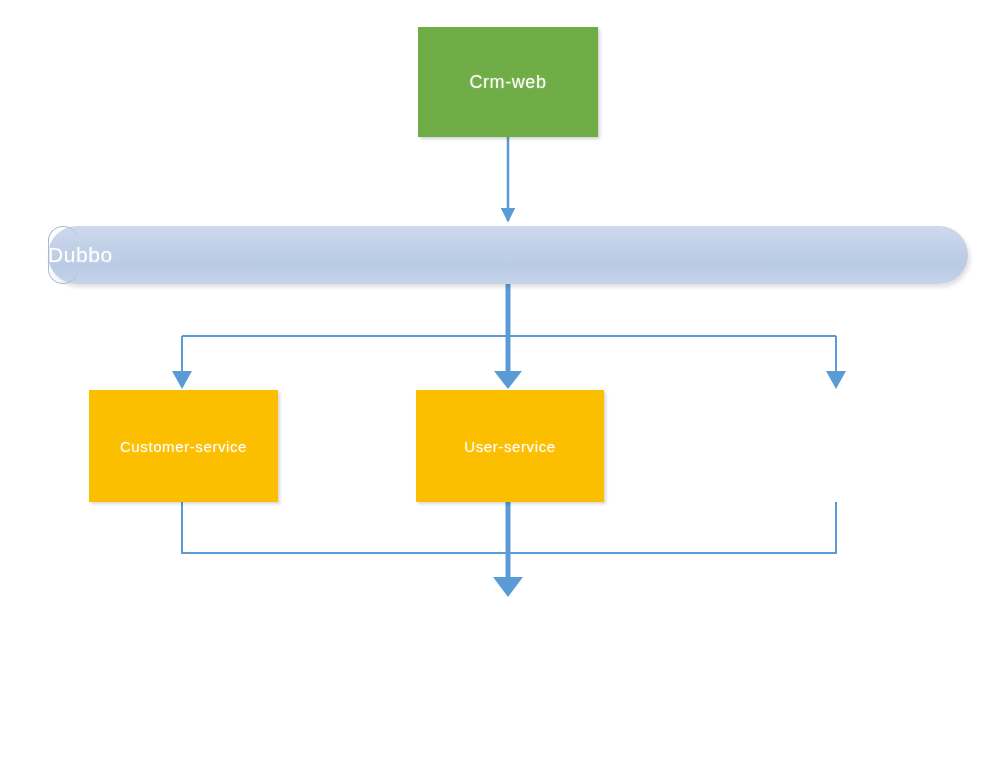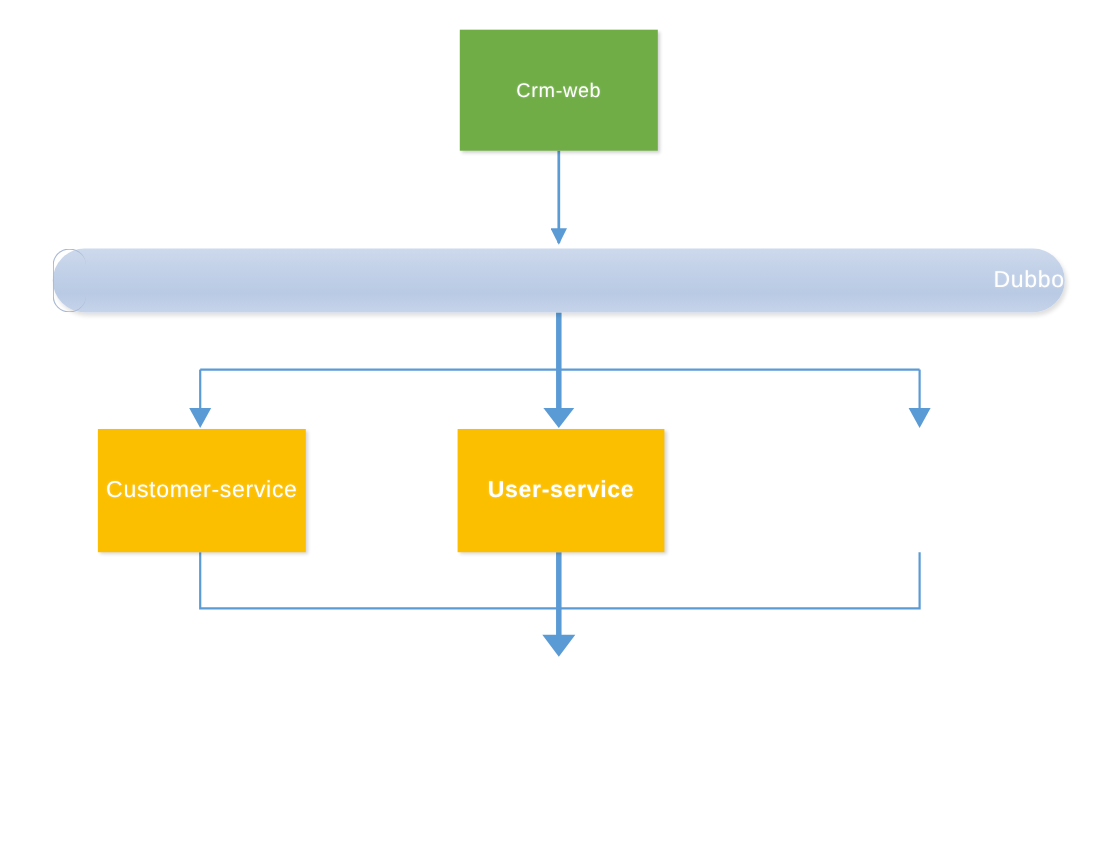--- a/index.html
+++ b/index.html
@@ -59,21 +59,21 @@
     position: absolute;
     left: 48px;
     top: 226px;
     width: 920px;
     height: 58px;
     background: linear-gradient(to bottom, #cdd9ec 0%, #c2d1e8 35%, #b9cae4 70%, #c6d4ea 100%);
     border-radius: 29px / 29px;
     box-shadow: 2px 3px 4px rgba(0,0,0,0.13);
     display: flex;
     align-items: center;
-    justify-content: flex-end;
+    justify-content: flex-start;
   }
   .bar-cylinder::before {
     
     content: "";
     position: absolute;
     left: 0px;
     top: 0px;
     width: 30px;
     height: 58px;
     border-radius: 30px / 29px;
@@ -91,23 +91,23 @@
   .box-orange {
     position: absolute;
     top: 390px;
     height: 112px;
     background: #fcbf00;
     box-shadow: 2px 2px 3px rgba(0,0,0,0.16);
     display: flex;
     align-items: center;
     justify-content: center;
   }
-  .box-orange .node-label { font-size: 21px; }
+  .box-orange .node-label { font-size: 15px; }
   #svc-0 { left: 89px;  width: 189px; }
-  #svc-1 { left: 416px; width: 188px; font-weight: bold; }
+  #svc-1 { left: 416px; width: 188px; }
   #svc-2 { left: 744px; width: 186px; }
 
   
   .db-cylinder {
     position: absolute;
     left: 428px;
     top: 608px;
     width: 160px;
     height: 149px;
   }

